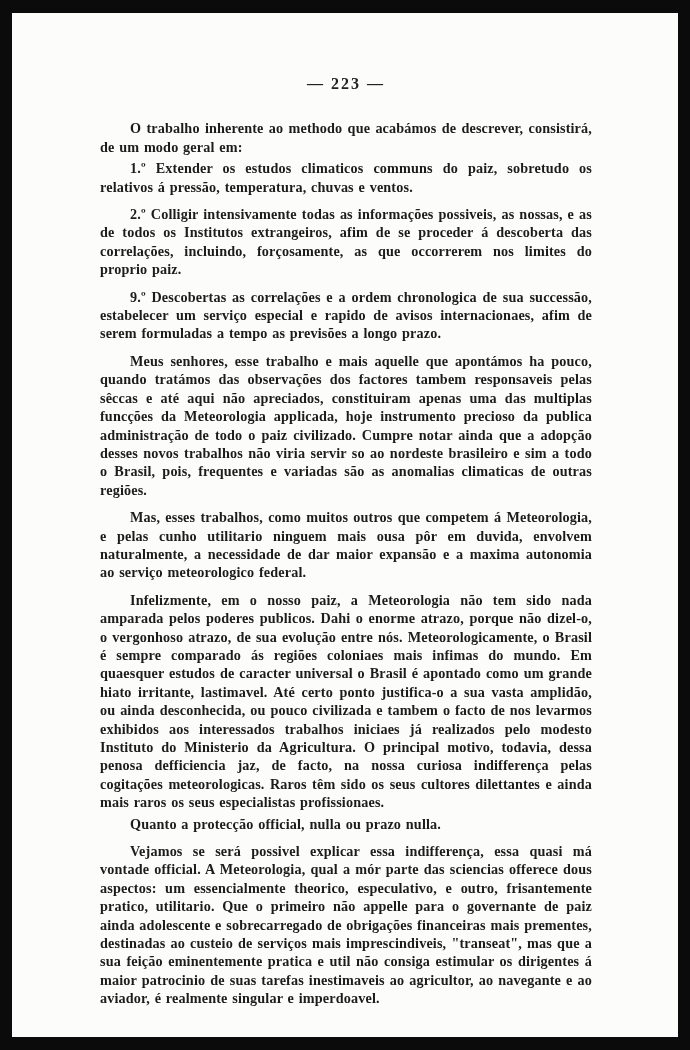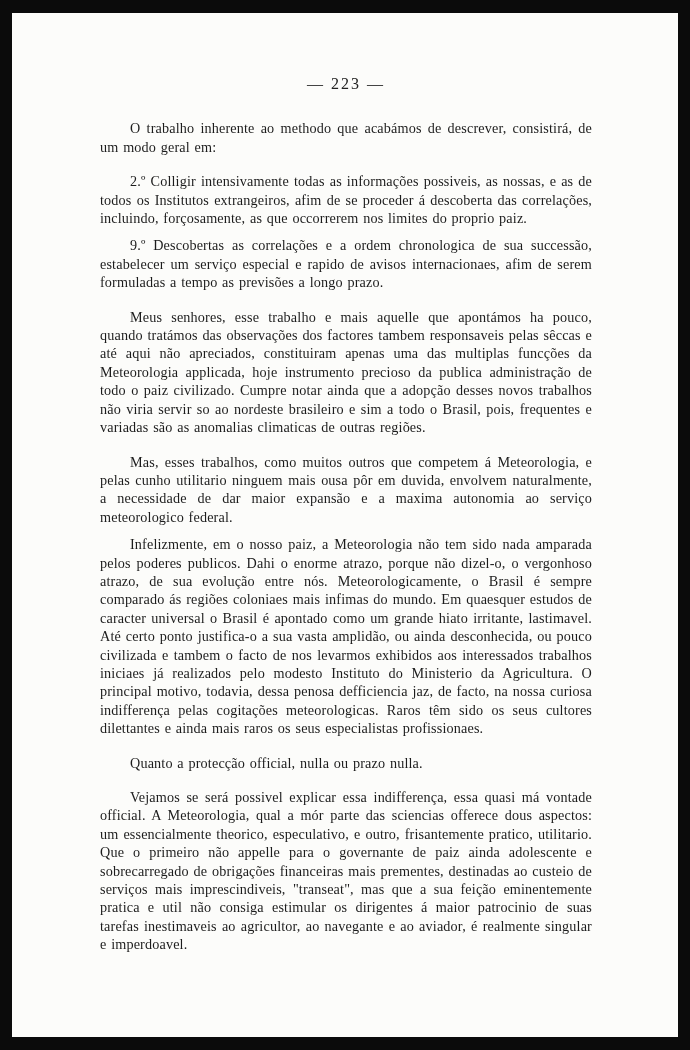--- a/index.html
+++ b/index.html
@@ -8,20 +8,21 @@
     background: #000;
   }
   .scan-frame {
     width: 690px;
     height: 1050px;
     background: #0b0b0b;
     box-sizing: border-box;
     padding: 13px 12px;
     position: relative;
     overflow: hidden;
+    font-weight: bold;
   }
   .page {
     width: 100%;
     height: 100%;
     background: #fcfcfa;
     box-sizing: border-box;
     padding: 62px 86px 40px 88px;
     color: #1c1c1c;
     font-family: "Liberation Serif", "DejaVu Serif", serif;
     font-size: 14.2px;
@@ -38,31 +39,32 @@
   .content p {
     margin: 0 0 9px 0;
     text-align: justify;
     text-indent: 30px;
     word-spacing: 1px;
   }
   .content p.tight {
     margin-bottom: 3px;
   }
   .content p.gap {
-    margin-top: 16px;
+    margin-top: 2px;
   }
 </style>
 </head>
 <body>
 
 <div class="scan-frame">
   <div class="page">
     <div class="page-number">— 223 —</div>
     <div class="content">
       <p class="tight">O trabalho inherente ao methodo que acabámos de descrever, consistirá, de um modo geral em:</p>
+      <p>1.º Extender os estudos climaticos communs do paiz, sobretudo os relativos á pressão, temperatura, chuvas e ventos.</p>
       <p class="gap">2.º Colligir intensivamente todas as informações possiveis, as nossas, e as de todos os Institutos extrangeiros, afim de se proceder á descoberta das correlações, incluindo, forçosamente, as que occorrerem nos limites do proprio paiz.</p>
       <p>9.º Descobertas as correlações e a ordem chronologica de sua successão, estabelecer um serviço especial e rapido de avisos internacionaes, afim de serem formuladas a tempo as previsões a longo prazo.</p>
       <p class="gap">Meus senhores, esse trabalho e mais aquelle que apontámos ha pouco, quando tratámos das observações dos factores tambem responsaveis pelas sêccas e até aqui não apreciados, constituiram apenas uma das multiplas funcções da Meteorologia applicada, hoje instrumento precioso da publica administração de todo o paiz civilizado. Cumpre notar ainda que a adopção desses novos trabalhos não viria servir so ao nordeste brasileiro e sim a todo o Brasil, pois, frequentes e variadas são as anomalias climaticas de outras regiões.</p>
       <p class="gap">Mas, esses trabalhos, como muitos outros que competem á Meteorologia, e pelas cunho utilitario ninguem mais ousa pôr em duvida, envolvem naturalmente, a necessidade de dar maior expansão e a maxima autonomia ao serviço meteorologico federal.</p>
       <p class="tight">Infelizmente, em o nosso paiz, a Meteorologia não tem sido nada amparada pelos poderes publicos. Dahi o enorme atrazo, porque não dizel-o, o vergonhoso atrazo, de sua evolução entre nós. Meteorologicamente, o Brasil é sempre comparado ás regiões coloniaes mais infimas do mundo. Em quaesquer estudos de caracter universal o Brasil é apontado como um grande hiato irritante, lastimavel. Até certo ponto justifica-o a sua vasta amplidão, ou ainda desconhecida, ou pouco civilizada e tambem o facto de nos levarmos exhibidos aos interessados trabalhos iniciaes já realizados pelo modesto Instituto do Ministerio da Agricultura. O principal motivo, todavia, dessa penosa defficiencia jaz, de facto, na nossa curiosa indifferença pelas cogitações meteorologicas. Raros têm sido os seus cultores dilettantes e ainda mais raros os seus especialistas profissionaes.</p>
       <p class="gap">Quanto a protecção official, nulla ou prazo nulla.</p>
       <p class="gap">Vejamos se será possivel explicar essa indifferença, essa quasi má vontade official. A Meteorologia, qual a mór parte das sciencias offerece dous aspectos: um essencialmente theorico, especulativo, e outro, frisantemente pratico, utilitario. Que o primeiro não appelle para o governante de paiz ainda adolescente e sobrecarregado de obrigações financeiras mais prementes, destinadas ao custeio de serviços mais imprescindiveis, "transeat", mas que a sua feição eminentemente pratica e util não consiga estimular os dirigentes á maior patrocinio de suas tarefas inestimaveis ao agricultor, ao navegante e ao aviador, é realmente singular e imperdoavel.</p>
     </div>
   </div>
 </div>

